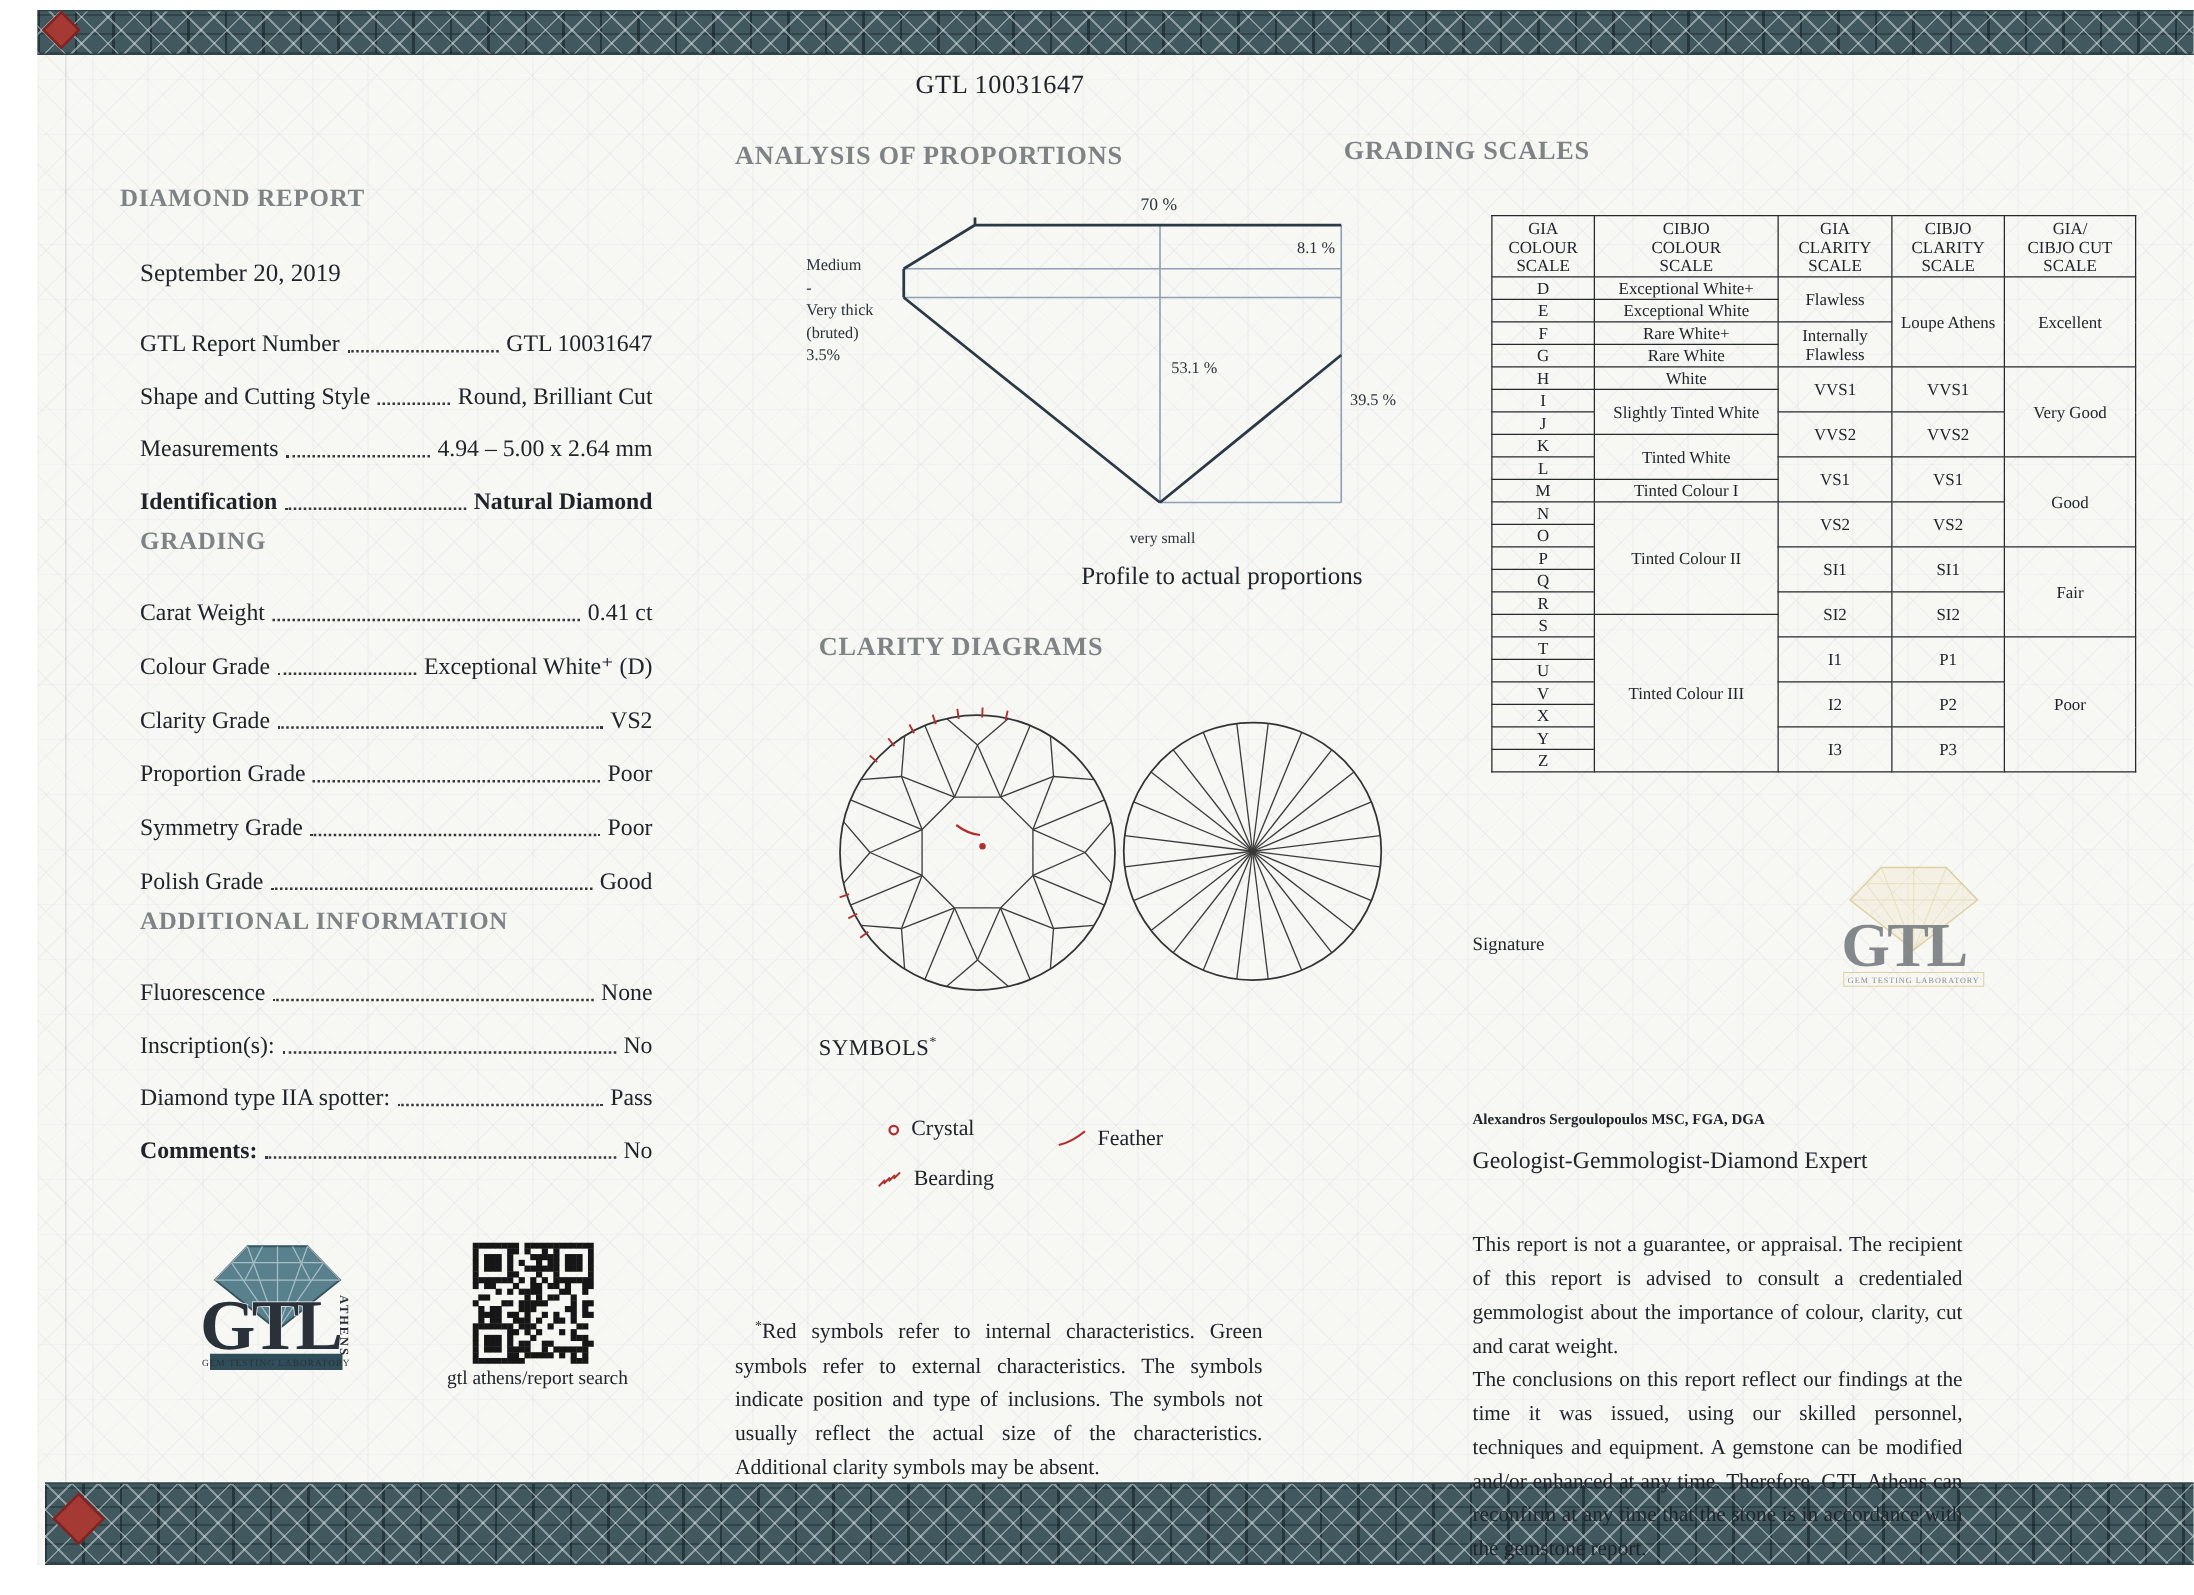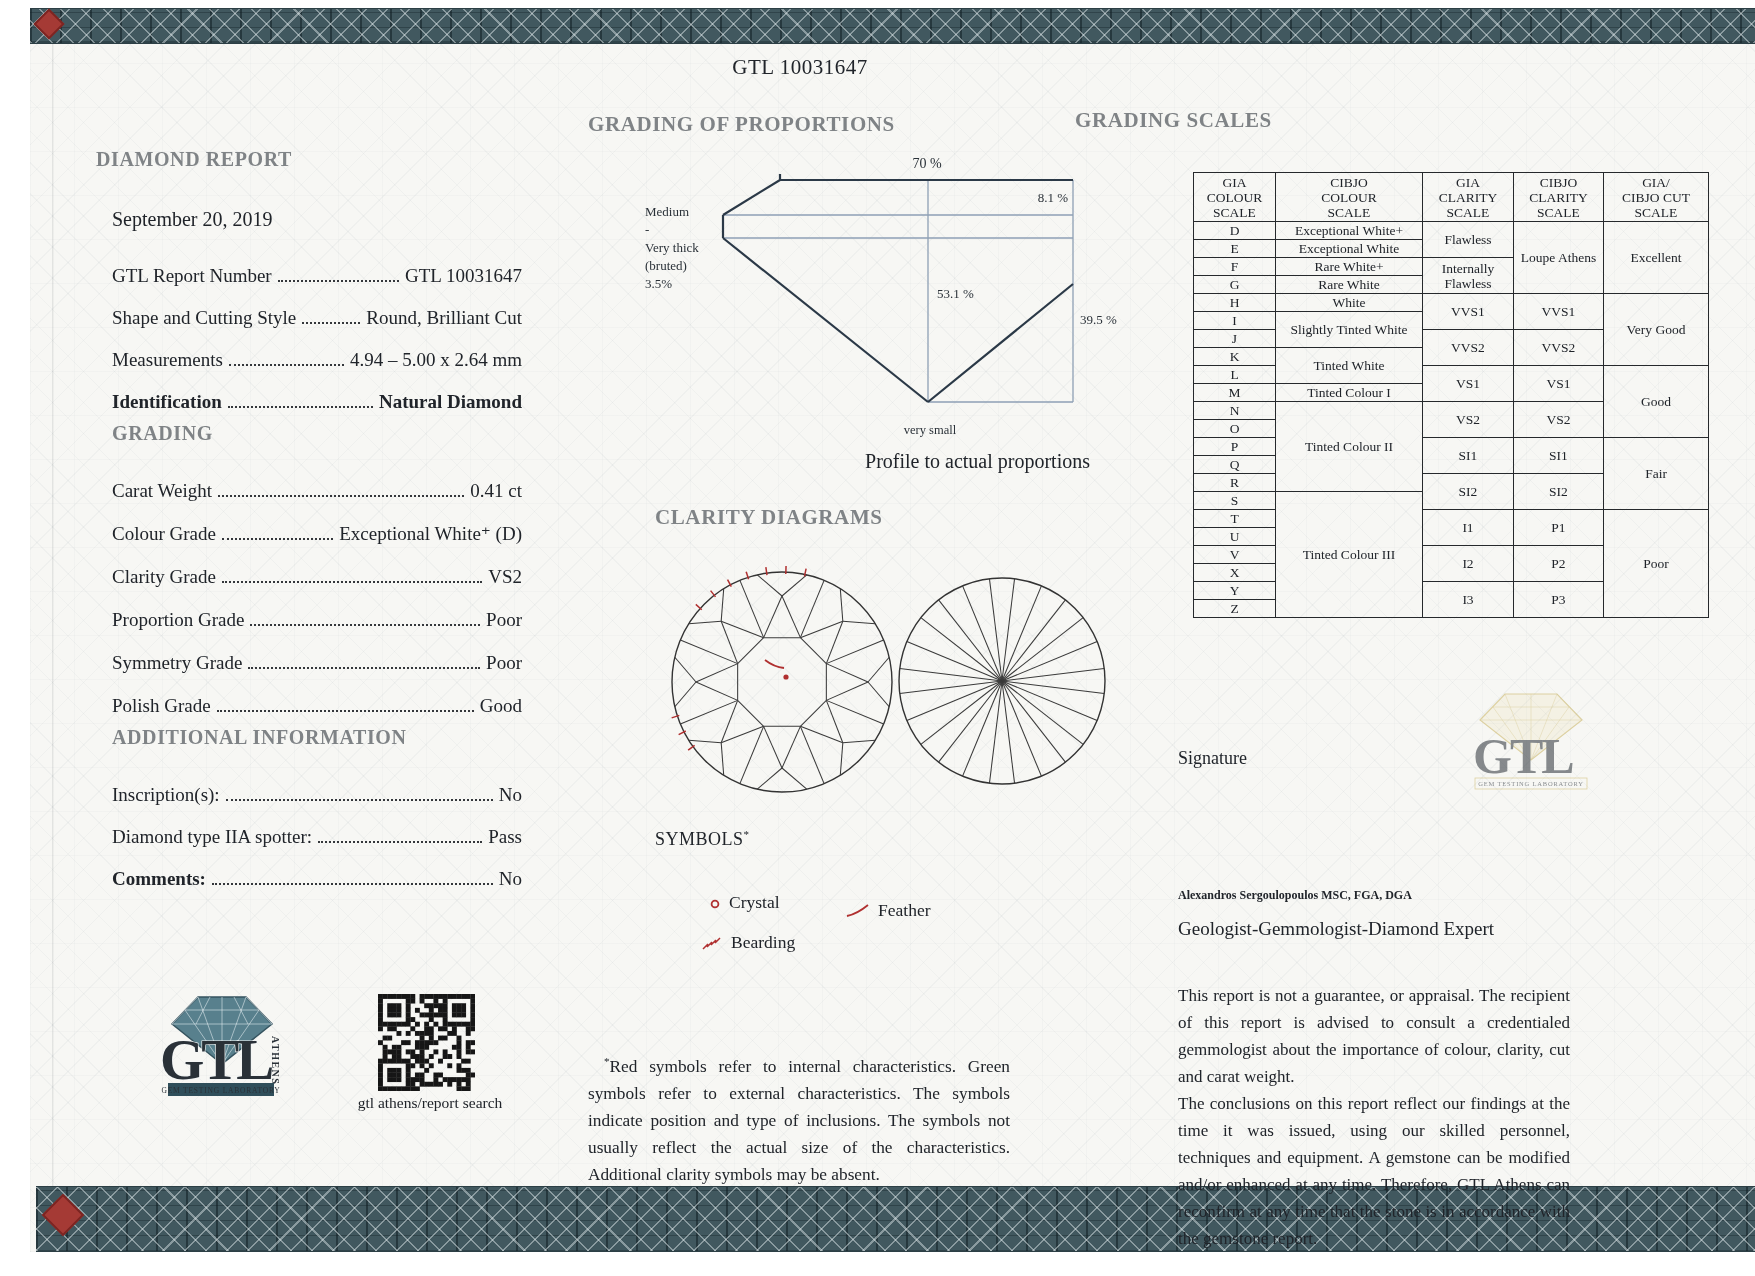--- a/index.html
+++ b/index.html
@@ -132,20 +132,25 @@
       </div>
       <div class="dotrow">
         <span class="lbl">Polish Grade</span>
         <span class="leader"></span>
         <span class="val">Good</span>
       </div>
     </div>
 
   <div class="abs gray-head" style="left:112px;top:726px;">ADDITIONAL INFORMATION</div>
   <div id="additional-rows" class="rows" style="top:764px;">
+      <div class="dotrow">
+        <span class="lbl">Fluorescence</span>
+        <span class="leader"></span>
+        <span class="val">None</span>
+      </div>
       <div class="dotrow">
         <span class="lbl">Inscription(s):</span>
         <span class="leader"></span>
         <span class="val">No</span>
       </div>
       <div class="dotrow">
         <span class="lbl">Diamond type IIA spotter:</span>
         <span class="leader"></span>
         <span class="val">Pass</span>
       </div>
@@ -405,21 +410,21 @@
       <rect x="23.095238095238095" y="92.38095238095238" width="4.9190476190476184" height="4.9190476190476184" fill="#161616"></rect>
       <rect x="27.71428571428571" y="92.38095238095238" width="4.9190476190476184" height="4.9190476190476184" fill="#161616"></rect>
       <rect x="32.33333333333333" y="92.38095238095238" width="4.9190476190476184" height="4.9190476190476184" fill="#161616"></rect>
       <rect x="36.95238095238095" y="92.38095238095238" width="4.9190476190476184" height="4.9190476190476184" fill="#161616"></rect>
       <rect x="78.52380952380952" y="92.38095238095238" width="4.9190476190476184" height="4.9190476190476184" fill="#161616"></rect>
       <rect x="83.14285714285714" y="92.38095238095238" width="4.9190476190476184" height="4.9190476190476184" fill="#161616"></rect>
       <rect x="87.76190476190476" y="92.38095238095238" width="4.9190476190476184" height="4.9190476190476184" fill="#161616"></rect>
     </svg>
   <div class="abs" style="left:300px;top:1094px;width:260px;text-align:center;font-size:15.5px;">gtl athens/report search</div>
 
-  <div class="abs gray-head" style="left:588px;top:112px;font-size:21px;">GRADING OF PROPORTIONS</div>
+  <div class="abs gray-head" style="left:588px;top:112px;font-size:21px;">ANALYSIS OF PROPORTIONS</div>
 
   <svg class="abs" style="left:575px;top:128px;" width="545" height="320" viewBox="0 0 545 320">
     <g stroke="#8fa0b5" stroke-width="1.3" fill="none">
       <path d="M148 87 H498 M148 110 H498 M353 52 V274 M498 52 V274 M353 274 H498"></path>
     </g>
     <g stroke="#2b3947" stroke-width="2.2" fill="none">
       <path d="M205 46 V52 M205 52 H498 M205 52 L148 87 M148 87 V110 M148 110 L353 274 M353 274 L498 156"></path>
     </g>
     <text x="352" y="40" font-size="14" text-anchor="middle">70 %</text>
     <text x="493" y="74" font-size="13" text-anchor="end">8.1 %</text>
@@ -706,21 +711,21 @@
             <td rowspan="2">I3</td>
             <td rowspan="2">P3</td>
           </tr>
           <tr>
             <td>Z</td>
           </tr>
         </tbody>
       </table>
     </div>
 
-  <div class="abs" style="left:1178px;top:748px;font-size:18px;">Signature</div>
+  <div class="abs" style="left:1178px;top:748px;font-size:15px;">Signature</div>
 
   <div class="abs wm" style="left:1455px;top:678px;">
     <svg width="150" height="120" viewBox="0 0 150 120">
       <polygon points="25,42 50,16 102,16 127,42 76,82" fill="rgba(224,205,130,0.25)" stroke="#c8b25f" stroke-width="1.2"></polygon>
       <g stroke="rgba(200,178,95,0.6)" stroke-width="0.8">
         <path d="M25 42 H127 M38 29 H114 M50 16 L76 82 M102 16 L76 82 M76 16 V82 M38 29 L76 82 M114 29 L76 82" fill="none"></path>
       </g>
       <text x="18" y="95" font-size="50" font-weight="bold" fill="rgba(203,180,98,0.85)" letter-spacing="-2">GTL</text>
       <rect x="20" y="100" width="112" height="11" fill="none" stroke="#c8b25f" stroke-width="0.8"></rect>
       <text x="76" y="108" font-size="6.5" fill="#b9a254" letter-spacing="0.8" text-anchor="middle">GEM TESTING LABORATORY</text>

